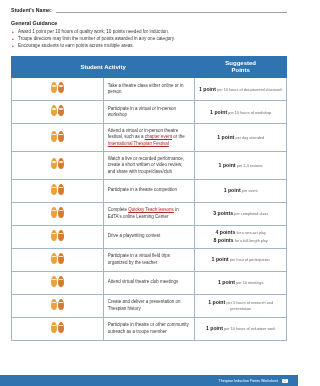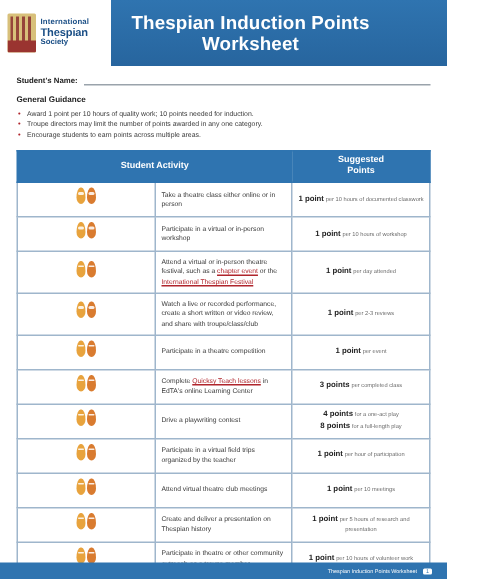--- a/index.html
+++ b/index.html
@@ -192,31 +192,20 @@
     font-size: 3.6px;
     padding: 0 2px;
     border-radius: 1px;
   }
 </style>
 </head>
 <body>
 
 <div class="page">
 
-  <div class="header">
-    <div class="logo-box">
-      <div class="logo-mark"></div>
-      <div class="logo-text">
-        <div class="l1">International</div>
-        <div class="l2">Thespian</div>
-        <div class="l3">Society</div>
-      </div>
-    </div>
-    <div class="header-title">Thespian Induction Points Worksheet</div>
-  </div>
 
   <div class="body">
 
     <div class="field-row">
       <span class="field-label">Student's Name:</span>
       <span class="field-line"></span>
     </div>
 
     <div class="section-title">General Guidance</div>
     <ul class="bullets">

